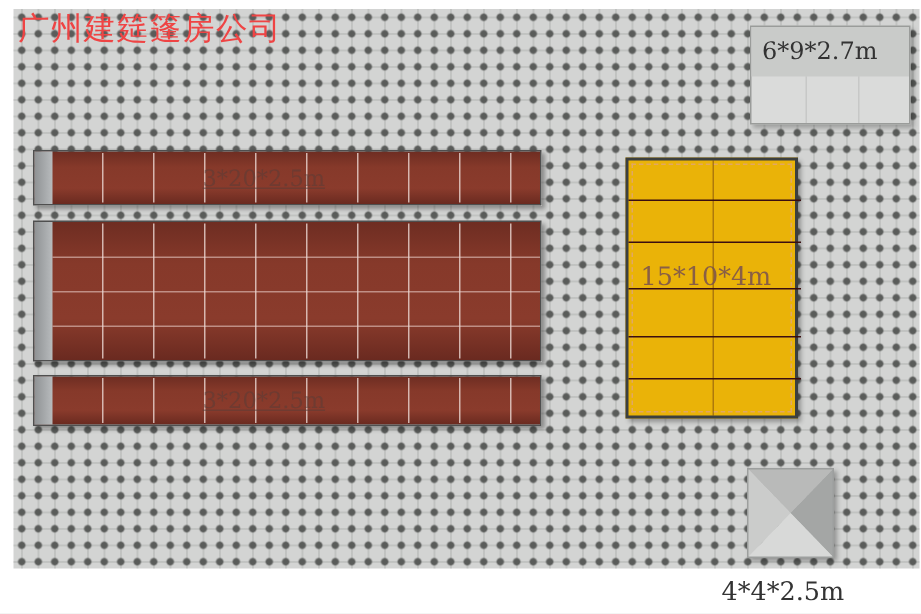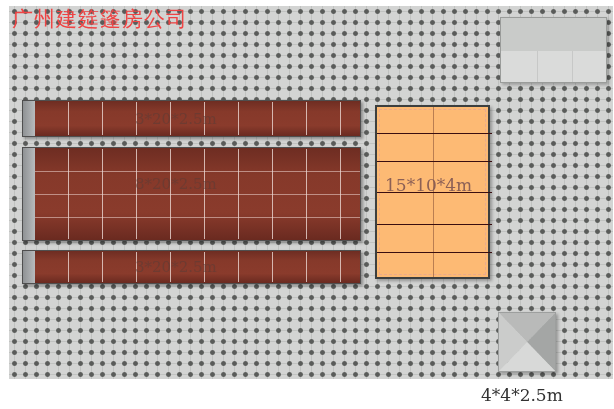--- a/index.html
+++ b/index.html
@@ -30,26 +30,27 @@
     background: linear-gradient(to right, #8f9294, #b8bbbd);
   }
   .long .rib {
     position: absolute; top: 1px; bottom: 1px; width: 1px; background: rgba(235,215,210,0.8);
   }
   .long .hline {
     position: absolute; left: 12px; right: 0; height: 1px; background: rgba(230,200,195,0.6);
   }
   .label-faint {
     position: absolute; color: rgba(90,60,55,0.55);
-    font-family: "DejaVu Serif", "Liberation Serif", serif; font-size: 15px; white-space: nowrap;
+    font-family: "DejaVu Serif", "Liberation Serif", serif; font-size: 15px; white-space: nowrap; text-decoration: underline;
   }
   .big {
-    background: #fdba74;
+    background: #eab308;
     border: 2px solid #3c3f3f;
     box-shadow: 2px 2px 3px rgba(0,0,0,0.3);
+    margin-left: 42px;
   }
   .big .inner {
     position: absolute; left: 2px; right: 2px; top: 2px; bottom: 2px;
     border: 1px dashed rgba(220,160,160,0.6);
   }
   .big .hline {
     position: absolute; left: 0; right: -4px; height: 1px; background: #3a0e10;
   }
   .big .vline {
     position: absolute; top: 0; bottom: 0; left: 50%; width: 1px; background: rgba(60,15,18,0.35);
@@ -82,20 +83,21 @@
 <body>
 
 <div class="floor"></div>
 
 <div class="company">广州建筵篷房公司</div>
 
 <div class="tent small-rect" style="left:500px; top:17px; width:107px; height:66px;">
   <div class="top-half"></div>
   <div class="vl" style="left:36px;"></div>
   <div class="vl" style="left:71px;"></div>
+  <span class="lbl">6*9*2.7m</span>
 </div>
 
 <div class="tent long" style="left:22px; top:100px; width:339px; height:37px;">
   <div class="endcap"></div>
   <div class="rib" style="left:45px"></div>
   <div class="rib" style="left:79px"></div>
   <div class="rib" style="left:113px"></div>
   <div class="rib" style="left:147px"></div>
   <div class="rib" style="left:181px"></div>
   <div class="rib" style="left:215px"></div>
@@ -112,21 +114,20 @@
   <div class="hline" style="top:69px"></div>
   <div class="rib" style="left:45px"></div>
   <div class="rib" style="left:79px"></div>
   <div class="rib" style="left:113px"></div>
   <div class="rib" style="left:147px"></div>
   <div class="rib" style="left:181px"></div>
   <div class="rib" style="left:215px"></div>
   <div class="rib" style="left:249px"></div>
   <div class="rib" style="left:283px"></div>
   <div class="rib" style="left:317px"></div>
-  <span class="label-faint" style="left:112px; top:27px;">8*20*2.5m</span>
 </div>
 
 <div class="tent long" style="left:22px; top:250px; width:339px; height:34px;">
   <div class="endcap"></div>
   <div class="rib" style="left:45px"></div>
   <div class="rib" style="left:79px"></div>
   <div class="rib" style="left:113px"></div>
   <div class="rib" style="left:147px"></div>
   <div class="rib" style="left:181px"></div>
   <div class="rib" style="left:215px"></div>

